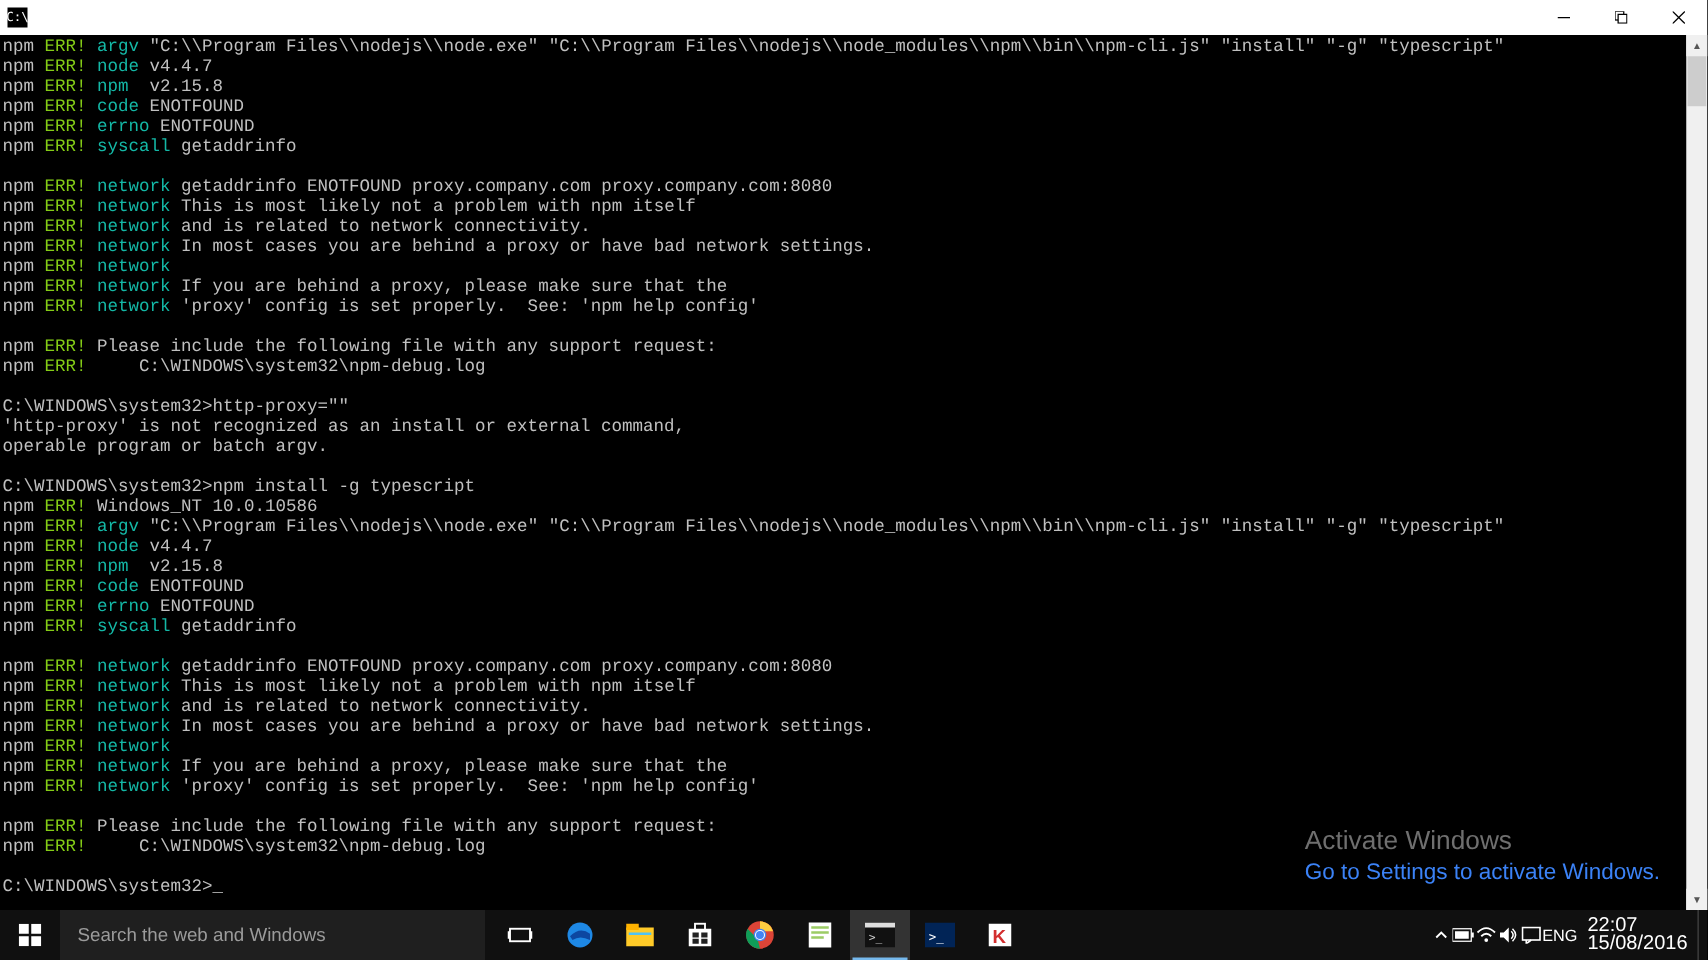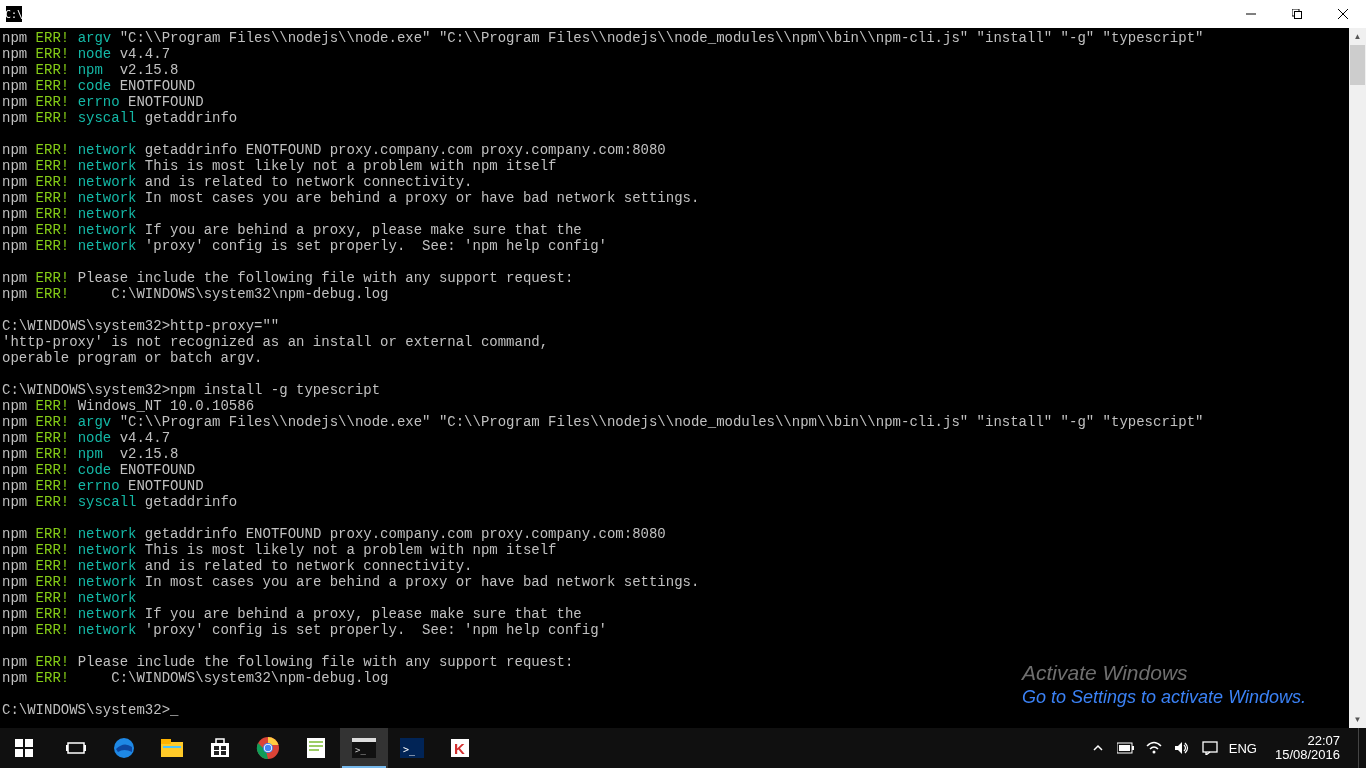--- a/index.html
+++ b/index.html
@@ -89,25 +89,24 @@
     position:absolute;
     left:1px;width:15px;
     top:17px;height:40px;
     background:#cdcdcd;
   }
   .r { color: #84cc16; }
   .m { color: #14b8a6; text-align: center; }
   .w { color: #c0c0c0; }
   .watermark {
     position: absolute;
-    right: 60px;
+    right: 38px;
     bottom: 60px;
     color: #5a5a5a;
     text-align: left;
-    font-style: italic;
   }
   .watermark .l1 { font-size: 21px; font-weight: 400; color:#6f6f6f; }
   .watermark .l2 { font-size: 18px; color:#3b82f6; margin-top:2px;}
   .taskbar {
     position: absolute;
     bottom: 0; left: 0; right: 0;
     height: 40px;
     background: #101010;
     display: flex;
     align-items: stretch;
@@ -133,26 +132,26 @@
   .task-icon{
     width:48px;display:flex;align-items:center;justify-content:center;
     position:relative;
   }
   .task-icon.active{background:#333;}
   .task-icon.active::after{
     content:"";position:absolute;left:2px;right:2px;bottom:0;height:2px;background:#76b9ed;
   }
   .tray{
     margin-left:auto;display:flex;align-items:center;
-    padding-right:2px;gap:10px;
+    padding-right:2px;
     font-size:12px;
   }
   .tray-icon{width:18px;display:flex;align-items:center;justify-content:center;}
   .clock{
-    text-align:right;font-size:13px;line-height:14px;padding:0 8px;
+    text-align:left;font-size:16px;line-height:14px;padding:0 8px;
   }
   .show-desktop{width:6px;border-left:1px solid #444;height:100%;}
 </style>
 </head>
 <body>
 
 <div class="titlebar">
   <span class="titlebar-icon">C:\</span>
   <span class="titlebar-text">Administrator: Command Prompt</span>
   <div class="win-controls">
@@ -235,20 +234,23 @@
 
 <div class="taskbar">
   <div class="start-btn">
     <svg viewBox="0 0 18 18">
         <rect x="0" y="0" width="8" height="8" fill="#fff"></rect>
         <rect x="10" y="0" width="8" height="8" fill="#fff"></rect>
         <rect x="0" y="10" width="8" height="8" fill="#fff"></rect>
         <rect x="10" y="10" width="8" height="8" fill="#fff"></rect>
       </svg>
   </div>
+  <div class="search-box">
+    <span>Search the web and Windows</span>
+  </div>
   <div class="task-icons">
     <div class="task-icon">
       <svg width="20" height="16" viewBox="0 0 20 16">
           <rect x="2" y="3" width="16" height="10" fill="none" stroke="#fff" stroke-width="1.5"></rect>
           <rect x="0" y="5" width="2" height="6" fill="#fff"></rect>
           <rect x="18" y="5" width="2" height="6" fill="#fff"></rect>
         </svg>
     </div>
     <div class="task-icon">
       <svg width="24" height="24" viewBox="0 0 24 24">

